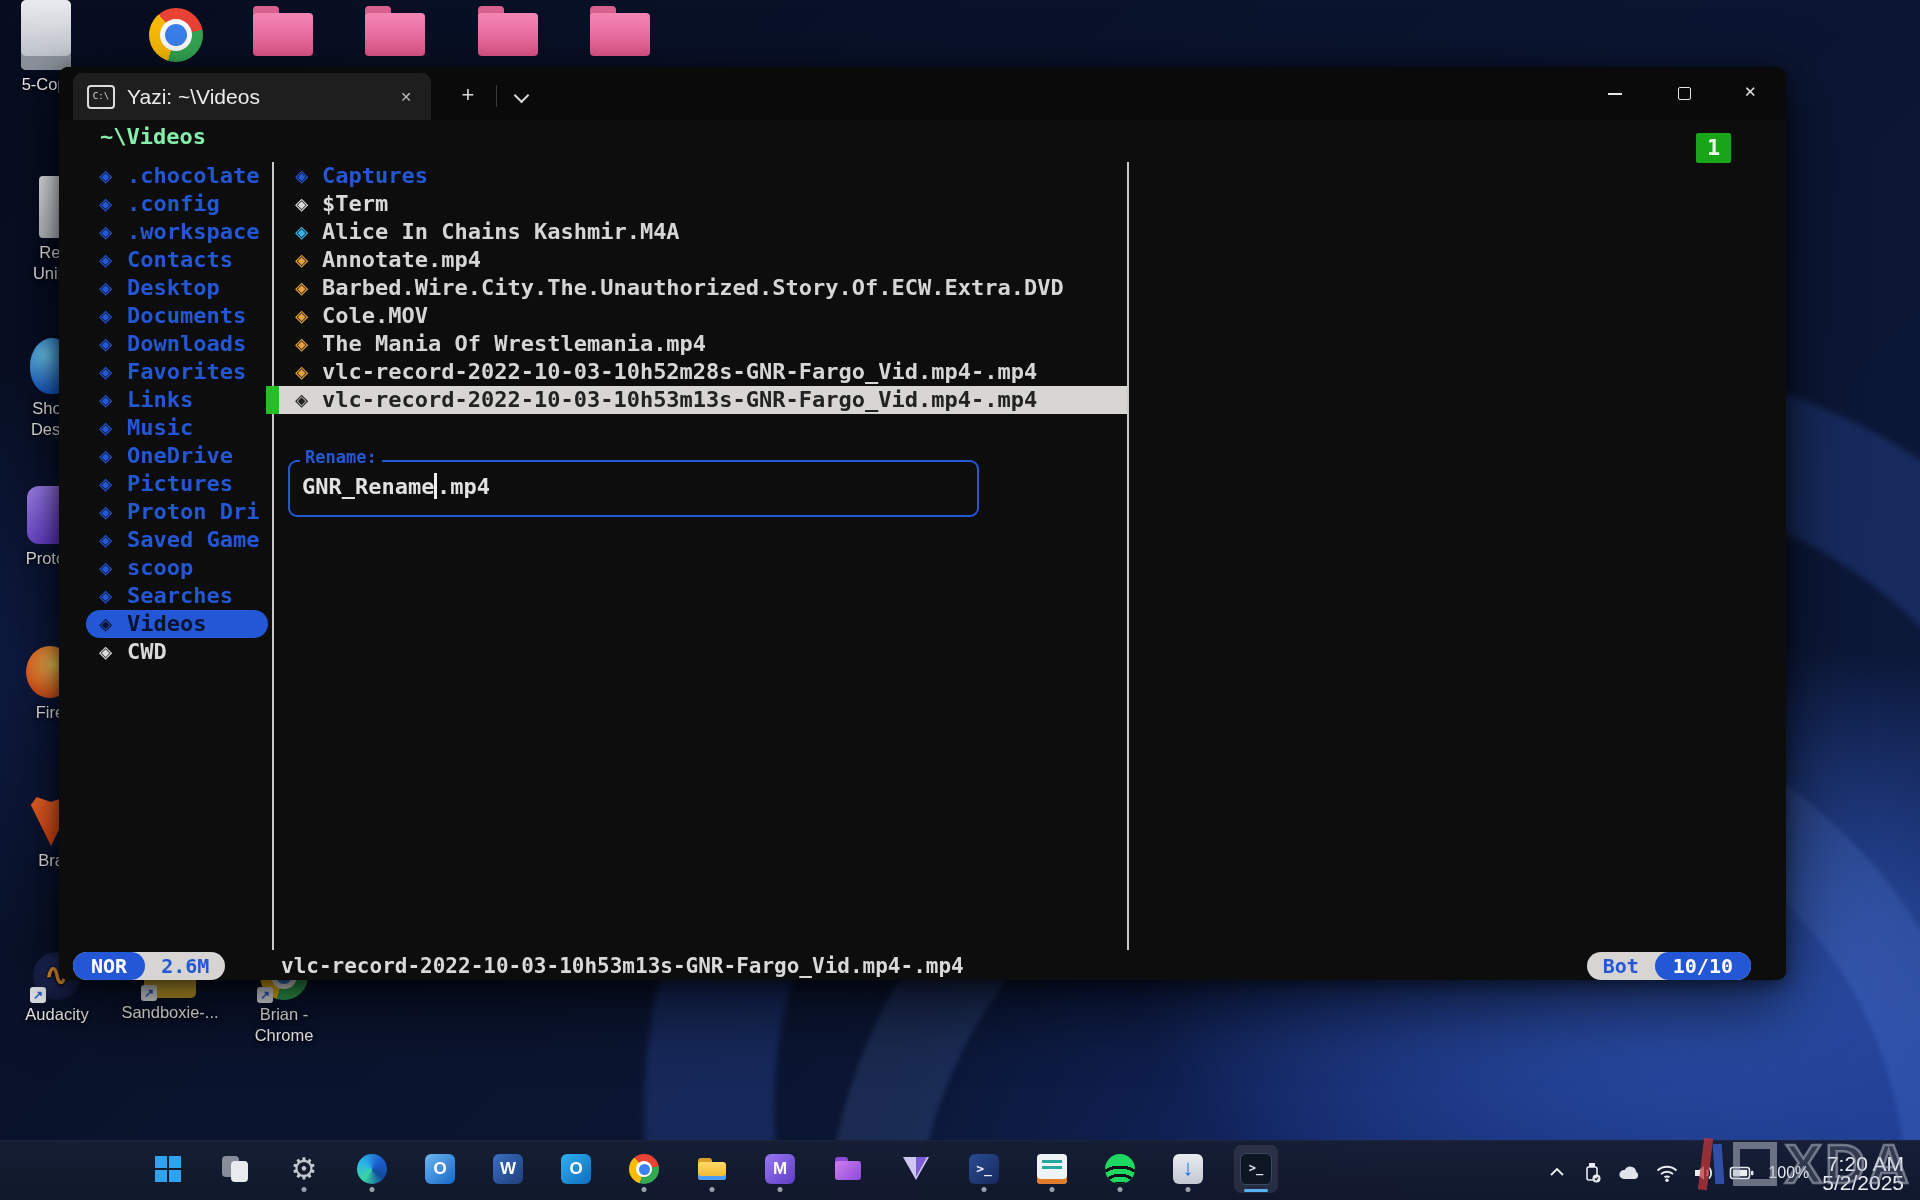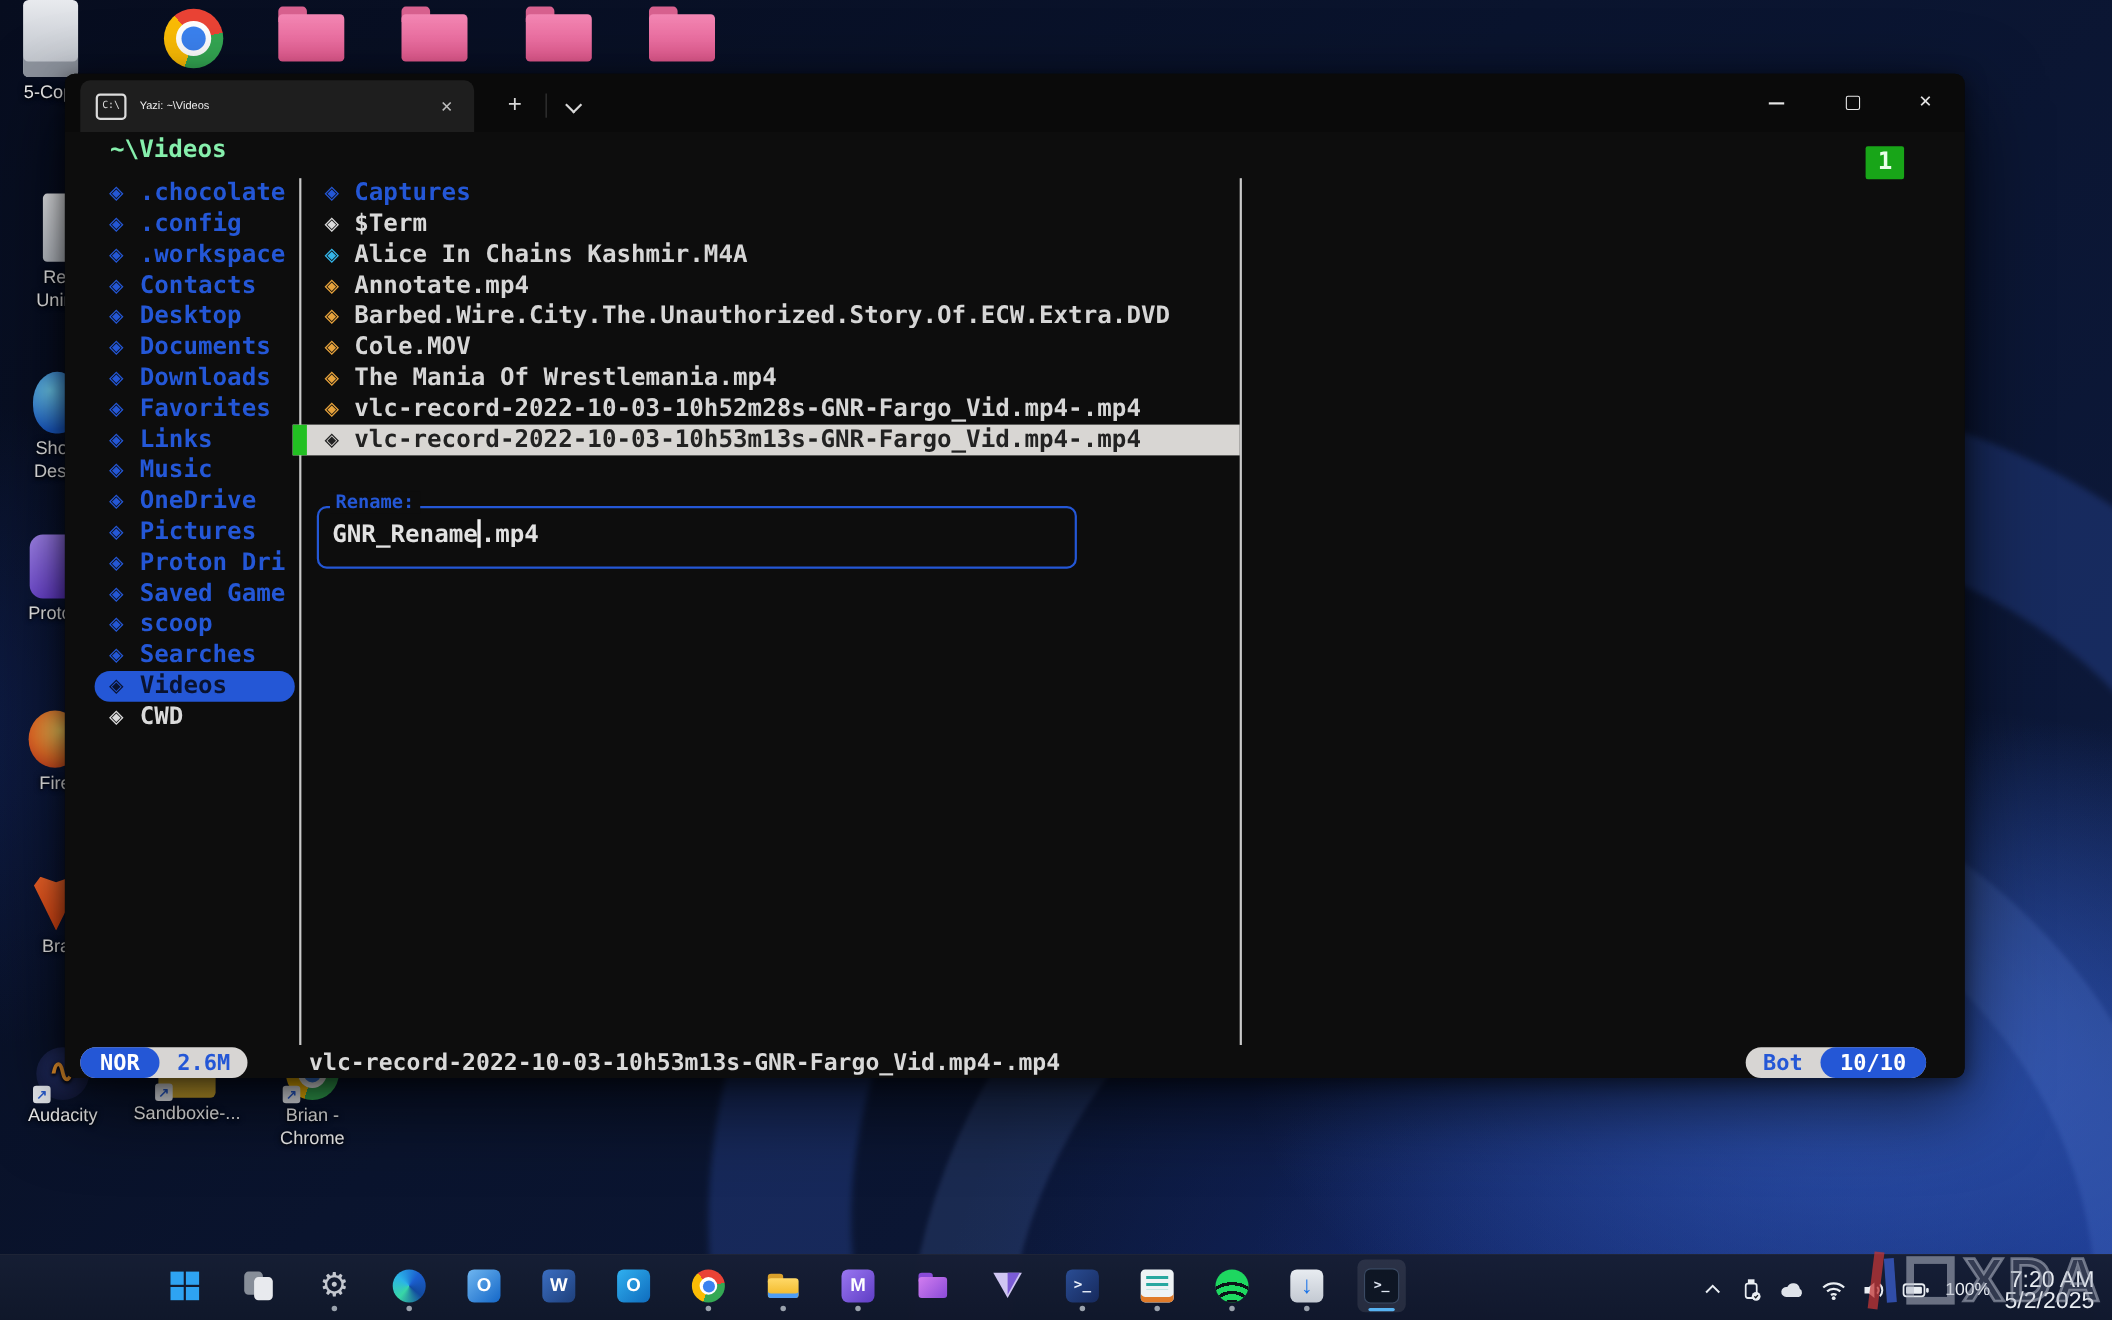--- a/index.html
+++ b/index.html
@@ -45,21 +45,21 @@
      color:#2a5fd4;font-size:12px;line-height:16px;font-weight:bold;text-shadow:none;}
 
   
   .term-win{position:absolute;left:59px;top:67px;width:1727px;height:913px;border-radius:9px;
      background:#0d0d0d;box-shadow:0 24px 70px rgba(0,0,0,.65),0 4px 18px rgba(0,0,0,.5);}
   .titlebar{position:absolute;left:0;top:0;right:0;height:53px;background:#0a0a0a;border-radius:9px 9px 0 0;}
   .tab{position:absolute;left:14px;top:6px;width:358px;height:47px;background:#1e1e1e;border-radius:9px 9px 0 0;
        display:flex;align-items:center;}
   .tab-cmd-icon{margin-left:14px;width:24px;height:20px;border:2px solid #dcdcdc;border-radius:4px;
        color:#dcdcdc;font-size:9px;line-height:18px;text-align:center;font-family:"DejaVu Sans Mono",monospace;}
-  .tab-title{margin-left:12px;color:#ececec;font-size:10px;flex:1;white-space:nowrap;overflow:hidden;}
+  .tab-title{margin-left:12px;color:#ececec;font-size:21px;flex:1;white-space:nowrap;overflow:hidden;}
   .tab-close{margin-right:14px;color:#bdbdbd;font-size:14px;width:22px;text-align:center;}
   .newtab-btn{position:absolute;left:392px;top:12px;width:34px;height:34px;color:#d8d8d8;font-size:22px;
        text-align:center;line-height:32px;}
   .tab-sep{position:absolute;left:437px;top:18px;width:1px;height:22px;background:#3a3a3a;}
   .tab-chevron{position:absolute;left:448px;top:17px;width:30px;height:24px;}
   .tab-chevron::before{content:"";position:absolute;left:9px;top:6px;width:9px;height:9px;
        border-right:2px solid #d8d8d8;border-bottom:2px solid #d8d8d8;transform:rotate(45deg);}
   .cap-btn{position:absolute;top:6px;width:46px;height:41px;}
   .cap-min{left:1533px;} .cap-max{left:1602px;} .cap-close{left:1670px;}
   .cap-min::before{content:"";position:absolute;left:16px;top:20px;width:14px;height:2px;background:#e6e6e6;}

